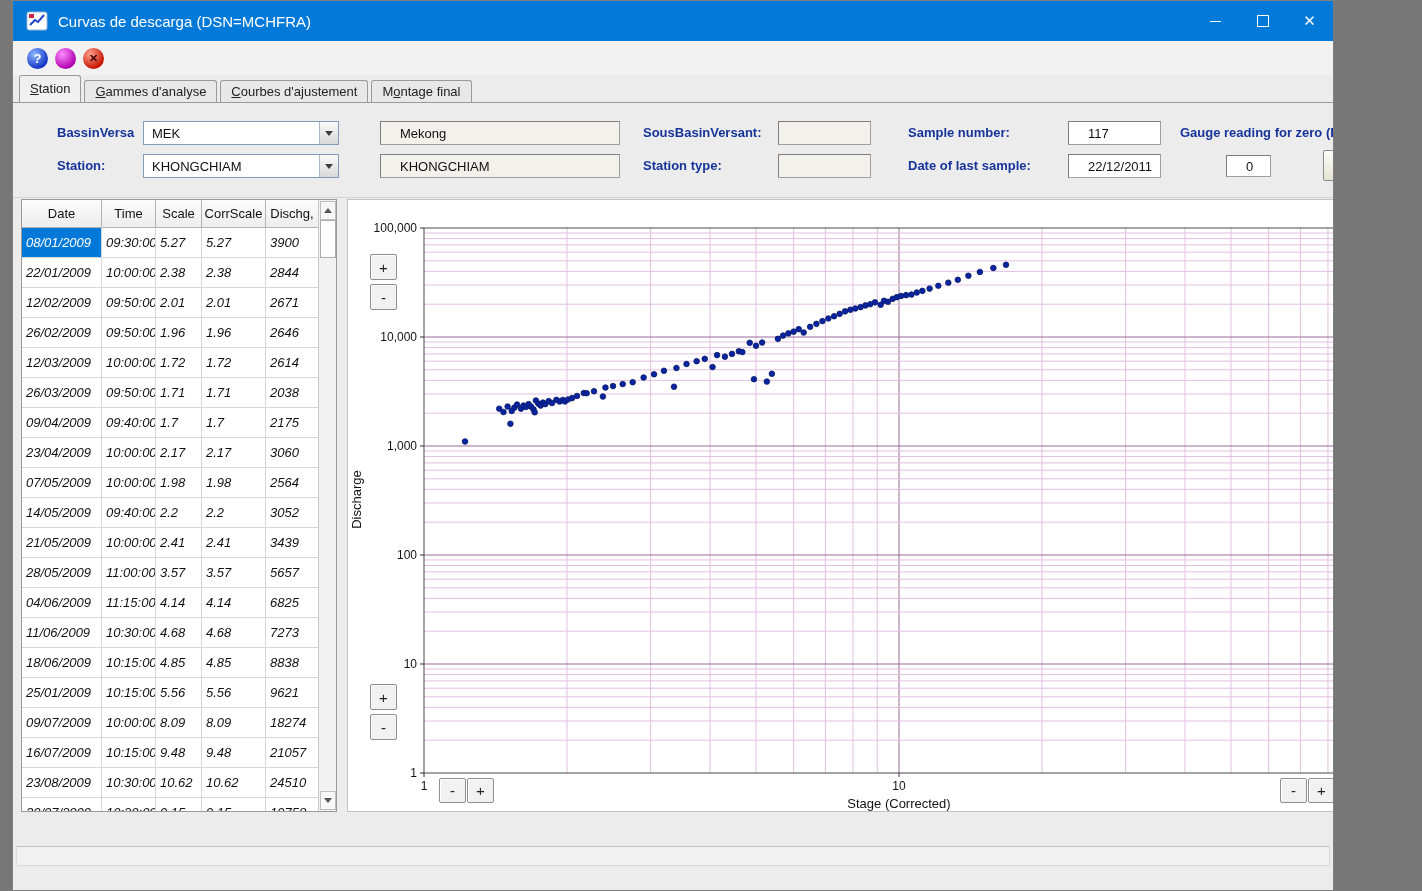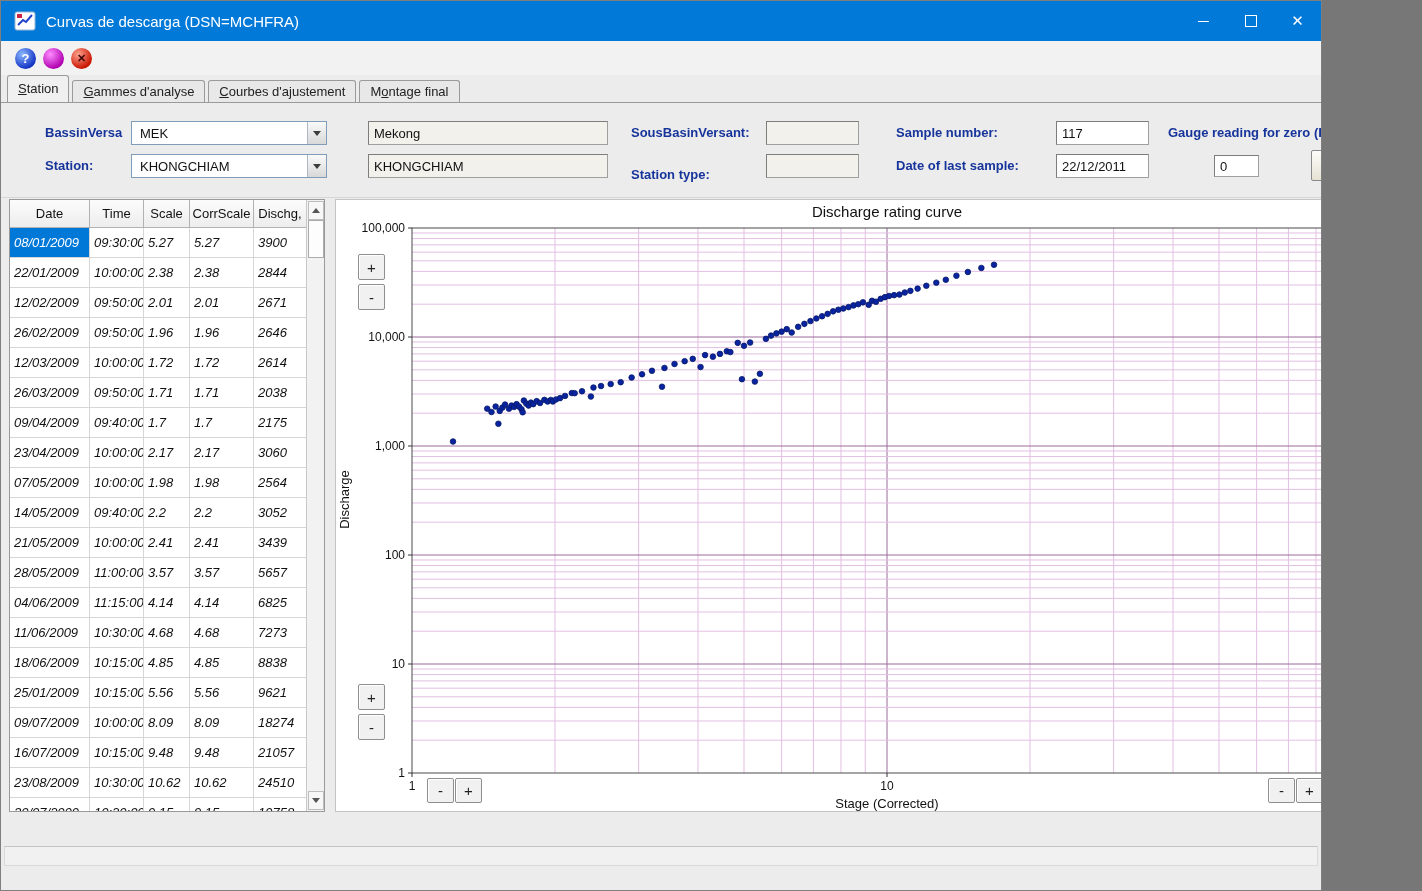--- a/index.html
+++ b/index.html
@@ -1,17 +1,17 @@
 <!DOCTYPE html>
 <html><head>
 <meta charset="utf-8">
 <style>
   * { margin:0; padding:0; }
   body { font-family:"Liberation Sans", sans-serif; background:#777; }
-  .window{position:relative;width:1322px;height:891px;background:#ececec;border:1px solid #7f7f7f;box-sizing:border-box;overflow:hidden;}
+  .window{position:relative;width:1322px;height:891px;background:#ececec;border:1px solid #7f7f7f;box-sizing:border-box;overflow:hidden;margin-left:12px;}
 
   
   .titlebar{position:absolute;top:0;left:0;right:0;height:40px;background:#0079d8;display:flex;align-items:center;color:#fff;}
   .app-icon{width:22px;height:20px;margin-left:13px;flex:0 0 auto;}
   .title-text{margin-left:10px;font-size:15px;}
   .win-controls{margin-left:auto;display:flex;height:100%;}
   .win-btn{width:47px;height:100%;display:flex;align-items:center;justify-content:center;color:#fff;font-size:15px;}
   .glyph-min{width:11px;height:1px;background:#fff;}
   .glyph-max{width:10px;height:10px;border:1px solid #fff;}
 
@@ -25,21 +25,21 @@
   
   .tabbar{position:absolute;top:74px;left:0;right:0;height:27px;display:flex;align-items:flex-end;padding-left:6px;background:#ececec;}
   .tab{height:21px;line-height:21px;padding:0 10px;font-size:13px;background:#e8e8e8;border:1px solid #9a9a9a;border-bottom:none;border-radius:3px 3px 0 0;margin-right:3px;color:#222;position:relative;z-index:1;}
   .tab.active{height:26px;line-height:25px;background:#f0f0f0;z-index:3;}
   .accel{text-decoration:underline;}
 
   
   .page{position:absolute;top:101px;left:0;right:0;bottom:18px;background:#ececec;border-top:1px solid #9a9a9a;z-index:2;}
   .form-panel{position:absolute;top:0;left:0;right:0;height:94px;border-bottom:1px solid #d6d6d6;}
   .flabel{position:absolute;color:#17349b;font-weight:bold;font-size:13px;white-space:nowrap;}
-  .field{position:absolute;height:24px;box-sizing:border-box;border:1px solid #9f9f9f;border-top-color:#7d7d7d;border-left-color:#7d7d7d;background:#fff;font-size:13px;display:flex;align-items:center;padding:0 5px;color:#111;}
+  .field{position:absolute;height:24px;box-sizing:border-box;border:1px solid #9f9f9f;border-top-color:#7d7d7d;border-left-color:#7d7d7d;background:#fff;font-size:13px;display:flex;align-items:center;padding:0 19px;color:#111;}
   .readonly{background:#f2f1ec;}
   .combo{position:absolute;height:24px;width:196px;box-sizing:border-box;background:#fff;border:1px solid #7f9db9;display:flex;}
   .combo .ctext{flex:1;font-size:13px;display:flex;align-items:center;padding-left:8px;color:#111;overflow:hidden;}
   .combo .cbtn{width:18px;border-left:1px solid #aab8c8;background:linear-gradient(#fafafa,#d8d8d8);display:flex;align-items:center;justify-content:center;}
   .tri-dn{width:0;height:0;border-left:4px solid transparent;border-right:4px solid transparent;border-top:5px solid #3c3c3c;}
   .tri-up-s{width:0;height:0;border-left:4px solid transparent;border-right:4px solid transparent;border-bottom:5px solid #555;}
   .tri-dn-s{width:0;height:0;border-left:4px solid transparent;border-right:4px solid transparent;border-top:5px solid #555;}
   .check-btn{position:absolute;left:1310px;top:47px;width:34px;height:29px;background:linear-gradient(#fdfdfa,#e6e3d4);border:1px solid #8a8a8a;border-radius:2px;display:flex;align-items:center;justify-content:center;color:#0f7a1d;font-size:16px;font-weight:bold;}
 
   
@@ -47,21 +47,21 @@
   .f-basin-combo{left:130px;top:18px;}
   .f-basin-name{left:367px;top:18px;width:240px;}
   .f-sous-label{left:630px;top:22px;}
   .f-sous-field{left:765px;top:18px;width:93px;}
   .f-sample-label{left:895px;top:22px;}
   .f-sample-field{left:1055px;top:18px;width:93px;}
   .f-gauge-label{left:1167px;top:22px;}
   .f-station-label{left:44px;top:55px;}
   .f-station-combo{left:130px;top:51px;}
   .f-station-name{left:367px;top:51px;width:240px;}
-  .f-type-label{left:630px;top:64px;}
+  .f-type-label{left:630px;top:55px;}
   .f-type-field{left:765px;top:51px;width:93px;}
   .f-last-label{left:895px;top:55px;}
   .f-last-field{left:1055px;top:51px;width:93px;}
   .f-zero-field{left:1213px;top:52px;width:45px;height:22px;}
 
   
   .gridwrap{position:absolute;left:8px;top:96px;width:316px;height:613px;background:#fff;border:1px solid #9a9a9a;box-sizing:border-box;overflow:hidden;}
   .grid-header{display:flex;height:28px;}
   .hcell{box-sizing:border-box;border-right:1px solid #b2b2b2;border-bottom:1px solid #b2b2b2;background:linear-gradient(#fcfcfc,#ededed);font-size:13px;display:flex;align-items:center;justify-content:center;color:#111;overflow:hidden;white-space:nowrap;}
   .grow{display:flex;height:30px;font-style:italic;}
@@ -325,21 +325,20 @@
             <span class="tri-up-s"></span>
           </div>
         <div class="sb-thumb"></div>
         <div class="sb-btn sb-down">
             <span class="tri-dn-s"></span>
           </div>
       </div>
     </div>
 
     <div class="chart-panel">
-      <div class="chart-title">Discharge rating curve</div>
       <div class="y-title">Discharge</div>
       <div class="x-title">Stage (Corrected)</div>
       <svg class="chart-svg" width="1078" height="611">
           <line x1="218.98924794039107" y1="28" x2="218.98924794039107" y2="573" stroke="#e2bfe2" stroke-width="1"></line>
           <line x1="302.63259599183965" y1="28" x2="302.63259599183965" y2="573" stroke="#e2bfe2" stroke-width="1"></line>
           <line x1="361.97849588078213" y1="28" x2="361.97849588078213" y2="573" stroke="#e2bfe2" stroke-width="1"></line>
           <line x1="408.01075205960893" y1="28" x2="408.01075205960893" y2="573" stroke="#e2bfe2" stroke-width="1"></line>
           <line x1="445.6218439322307" y1="28" x2="445.6218439322307" y2="573" stroke="#e2bfe2" stroke-width="1"></line>
           <line x1="477.42156900677196" y1="28" x2="477.42156900677196" y2="573" stroke="#e2bfe2" stroke-width="1"></line>
           <line x1="504.9677438211732" y1="28" x2="504.9677438211732" y2="573" stroke="#e2bfe2" stroke-width="1"></line>

